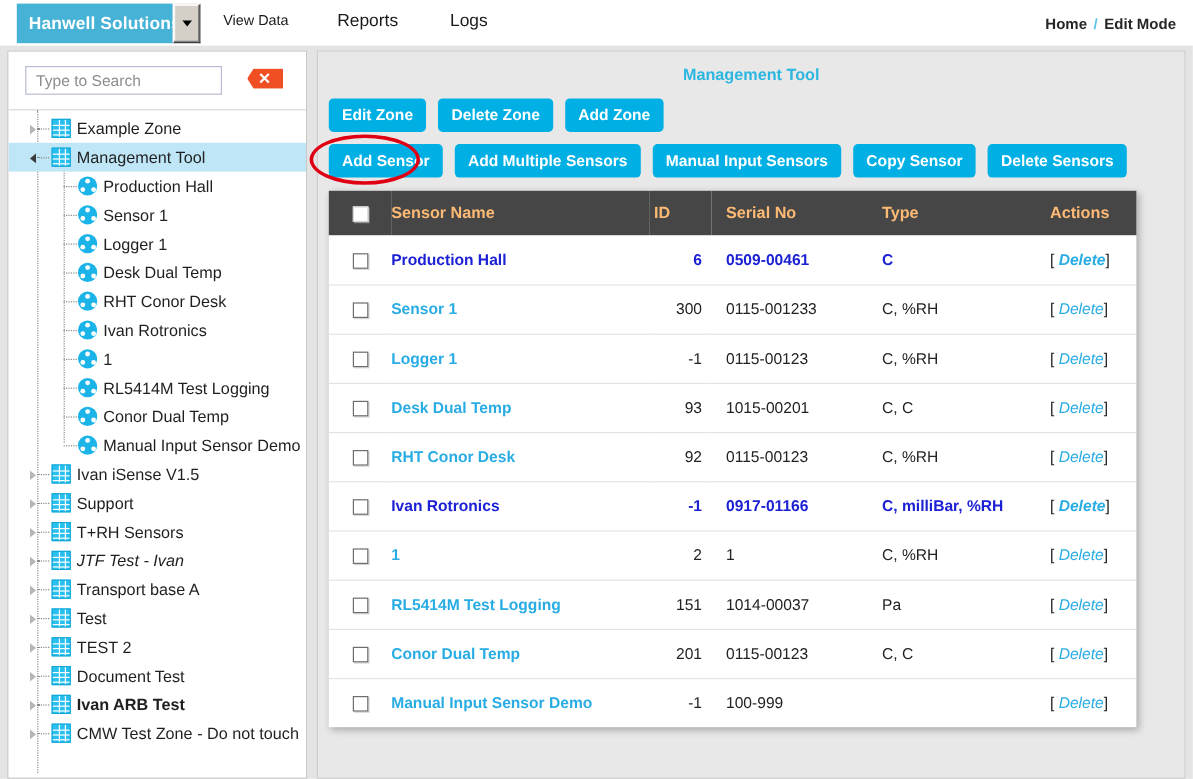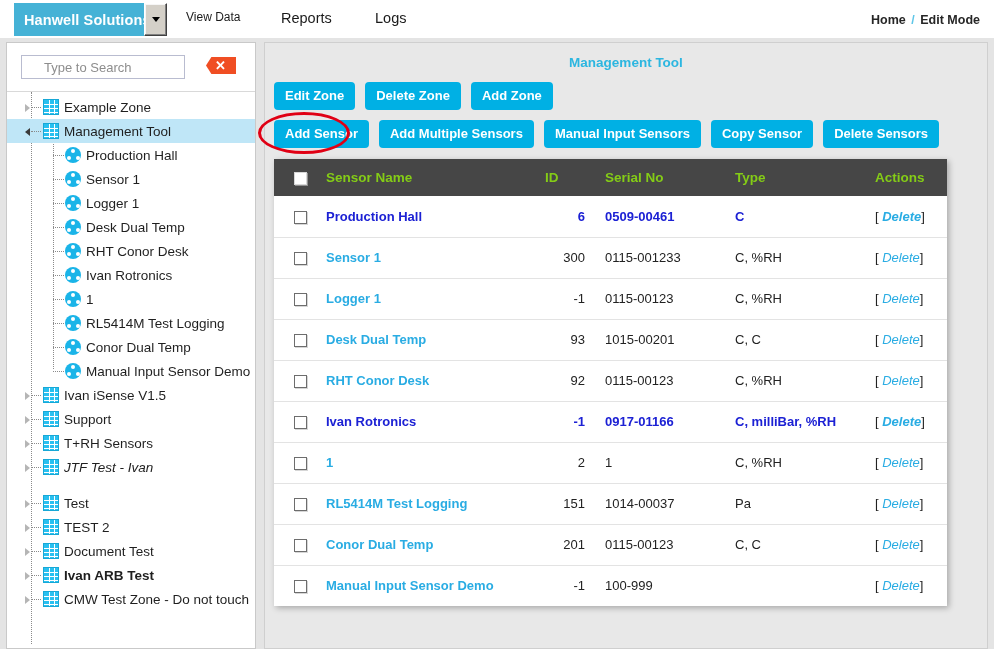--- a/index.html
+++ b/index.html
@@ -82,21 +82,21 @@
     position: relative;
     height: 49px;
     border-bottom: 1px solid #d9d9d9;
   }
   #search-input {
     position: absolute; left: 14px; top: 12px;
     width: 164px; height: 24px;
     border: 1px solid #b9bcd0;
     font-family: "Liberation Sans", sans-serif;
     font-size: 13px; color: #555;
-    padding-left: 22px;
+    padding-left: 8px;
     background: #fff;
     outline: none;
   }
   #search-input::placeholder { color: #8d8d8d; }
   #clear-search {
     position: absolute; left: 199px; top: 14px;
     width: 30px; height: 17px;
     cursor: pointer;
   }
   #clear-search .tagshape {
@@ -235,21 +235,21 @@
   
   #table-wrap {
     margin: 11px 0 0 9px;
     width: 673px;
     background: #ffffff;
     box-shadow: 2px 2px 6px rgba(0,0,0,.28);
   }
   table { border-collapse: collapse; width: 100%; }
   thead th {
     background: #464646;
-    color: #84cc16;
+    color: #fdba74;
     font-size: 13.5px; font-weight: bold;
     text-align: left;
     height: 37px;
     padding: 0;
     white-space: nowrap;
   }
   tbody td {
     font-size: 13px;
     height: 41px;
     padding: 0;
@@ -480,21 +480,33 @@
           <span class="dotline-h"></span>
           <span class="zone-icon">
             <i class="h1"></i>
             <i class="h2"></i>
             <i class="h3"></i>
             <i class="v1"></i>
             <i class="v2"></i>
           </span>
           <span class="node-label">JTF Test - Ivan</span>
         </div>
-        <div class="tree-node zone" style="position: relative; margin-top: 12px;">
+        <div class="tree-node zone" style="position: relative;">
+          <span class="twisty collapsed"></span>
+          <span class="dotline-h"></span>
+          <span class="zone-icon">
+            <i class="h1"></i>
+            <i class="h2"></i>
+            <i class="h3"></i>
+            <i class="v1"></i>
+            <i class="v2"></i>
+          </span>
+          <span class="node-label">Transport base A</span>
+        </div>
+        <div class="tree-node zone" style="position: relative;">
           <span class="twisty collapsed"></span>
           <span class="dotline-h"></span>
           <span class="zone-icon">
             <i class="h1"></i>
             <i class="h2"></i>
             <i class="h3"></i>
             <i class="v1"></i>
             <i class="v2"></i>
           </span>
           <span class="node-label">Test</span>

